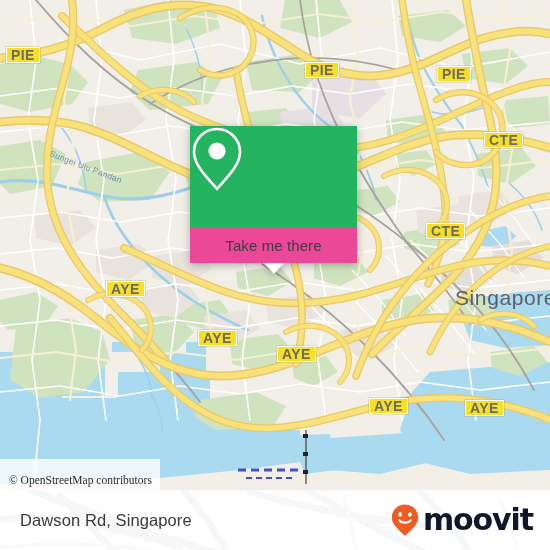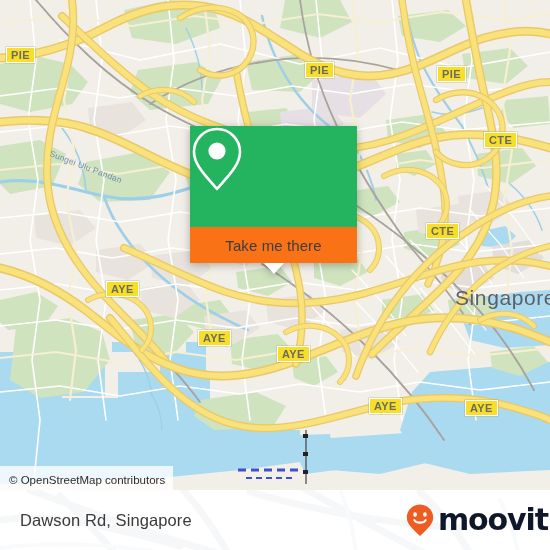--- a/index.html
+++ b/index.html
@@ -18,21 +18,21 @@
   }
   #map svg { position:absolute; left:0; top:0; display:block; }
 
   
   .shield {
     position:absolute;
     background:#f7de28;
     border:1.5px solid #ffffff;
     border-radius:0;
     color:#6b6b63;
-    font-size:11px;
+    font-size:14px;
     font-weight:bold;
     letter-spacing:.4px;
     line-height:12px;
     padding:1px 4px 1px 4px;
     text-align:center;
     box-shadow:0 0 0 .5px rgba(160,150,90,.5);
     font-family:"Liberation Sans", sans-serif;
     white-space:nowrap;
   }
 
@@ -57,39 +57,39 @@
   }
 
   
   #attrib {
     position:absolute;
     left:0; bottom:0;
     background:rgba(255,255,255,.80);
     color:#2b2b2b;
     font-size:11.5px;
     line-height:18px;
-    padding:5px 8px 1px 9px;
-    font-family:Liberation Sans, sans-serif;
+    padding:12px 8px 1px 9px;
+    font-family:Liberation Serif, serif;
     white-space:nowrap;
   }
 
   
   #popup {
     position:absolute;
     left:190px; top:126px;
     width:167px;
     filter:drop-shadow(0 2px 4px rgba(0,0,0,.28));
   }
   #popup-head {
     height:101px;
     background:#24b45f;
     display:flex; align-items:center; justify-content:center;
   }
   #popup-foot {
-    background:#f97316;
+    background:#ec4899;
     height:36px;
     display:flex; align-items:center; justify-content:center;
   }
   #popup-foot span {
     color:#3d3d3d;
     font-size:15px;
     font-family:"Liberation Sans", sans-serif;
     letter-spacing:.1px;
   }
   #popup-tail {
@@ -107,21 +107,21 @@
     position:absolute; left:0; top:490px;
     width:550px; height:60px;
     background:#ffffff;
     overflow:hidden;
   }
   #footer-wm { position:absolute; left:0; top:-490px; opacity:.30; }
   #footer-inner {
     position:relative;
     width:100%; height:100%;
     display:flex; align-items:center; justify-content:space-between;
-    padding:0 2px 0 20px;
+    padding:0 17px 0 20px;
   }
   #addr {
     color:#3a3a3a;
     font-size:16.5px;
     font-family:"Liberation Sans", sans-serif;
     letter-spacing:.1px;
     white-space:nowrap;
   }
   #brand { display:flex; align-items:center; gap:3px; }
   #brand-text {

